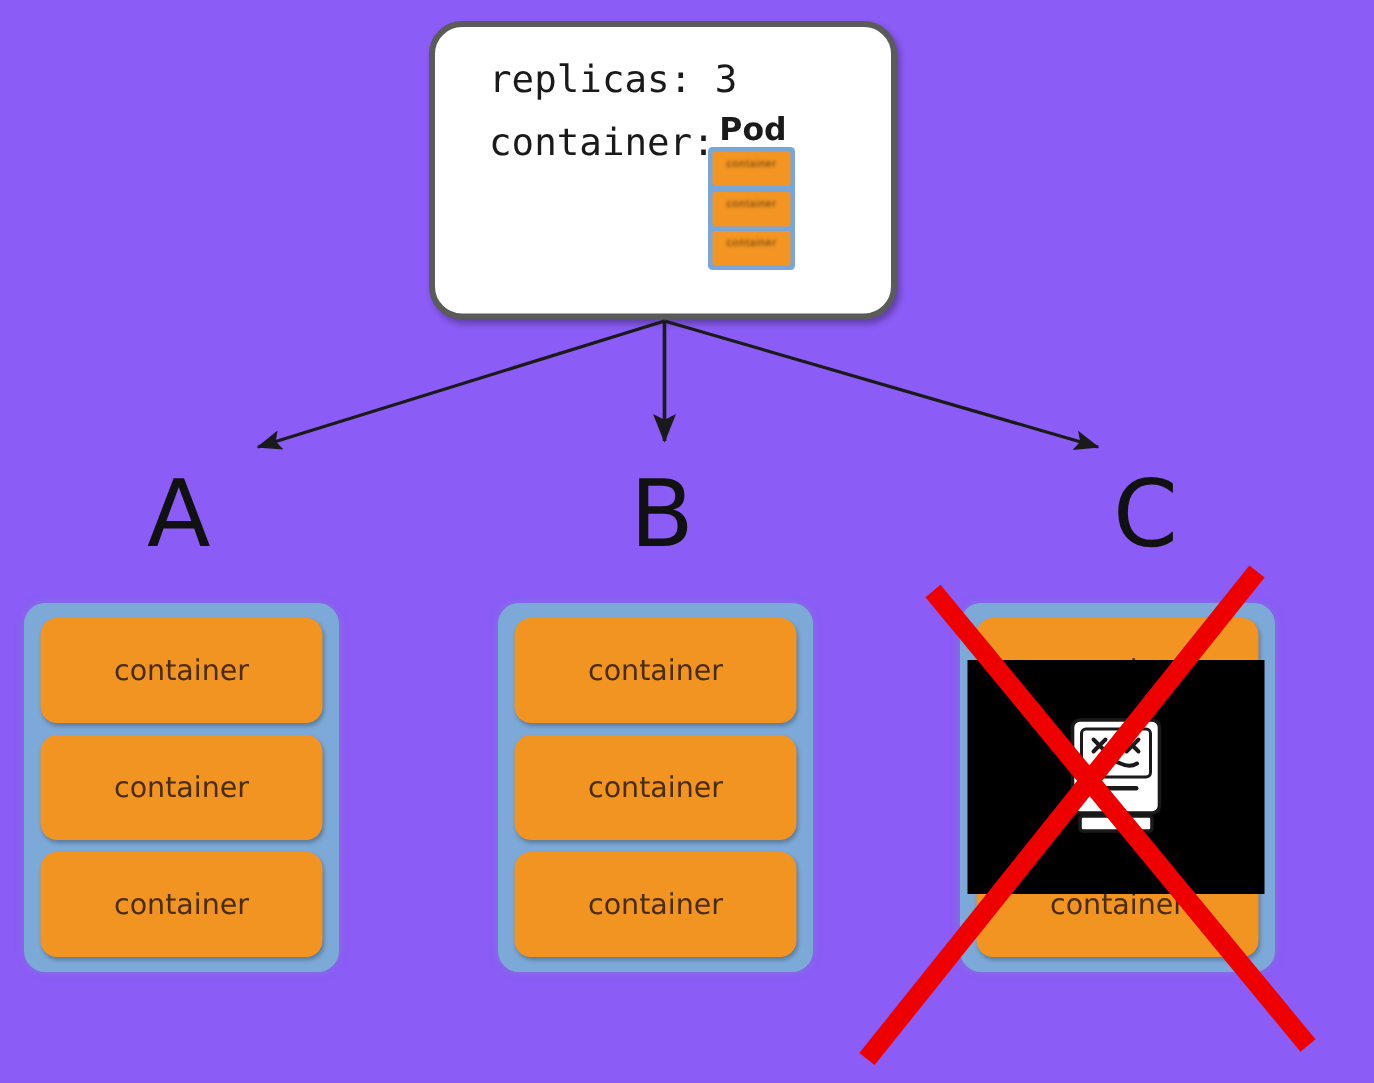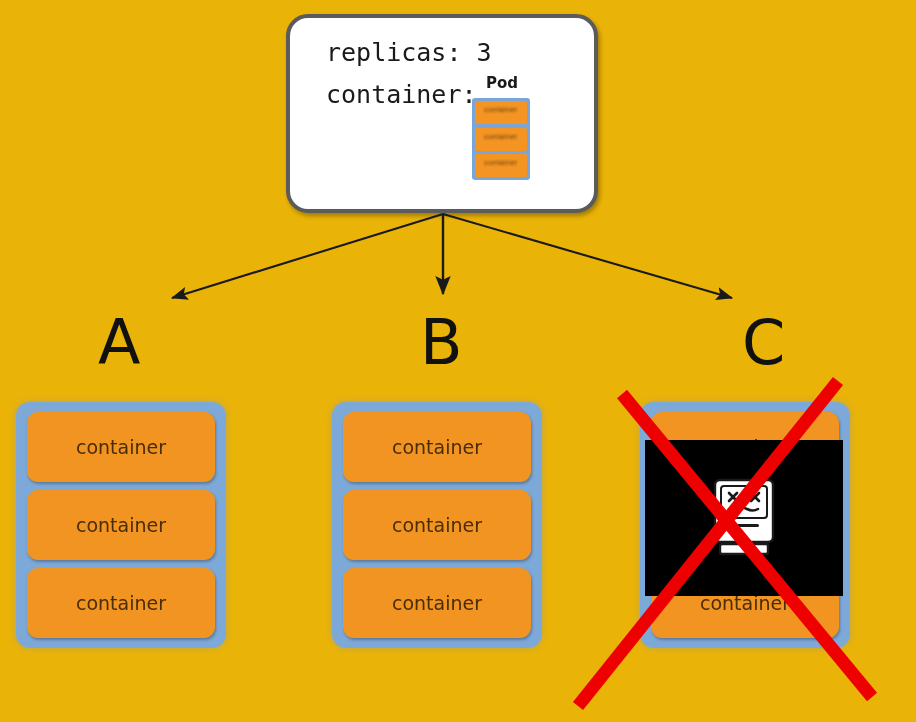--- a/index.html
+++ b/index.html
@@ -7,21 +7,21 @@
     padding: 0;
     background: #ffffff;
   }
   body {
     font-family: "Liberation Sans", sans-serif;
   }
   #canvas {
     position: relative;
     width: 916px;
     height: 722px;
-    background: #eab308;
+    background: #8b5cf6;
     overflow: hidden;
   }
 
   
   #spec-box {
     position: absolute;
     left: 286px;
     top: 14px;
     width: 312px;
     height: 199px;
@@ -50,21 +50,21 @@
     width: 76px;
     height: 126px;
   }
   #mini-pod-label {
     position: absolute;
     left: 0;
     top: 0;
     width: 76px;
     text-align: center;
     font-family: "DejaVu Sans", sans-serif;
-    font-size: 15px;
+    font-size: 21px;
     font-weight: 700;
     color: #1a1a1a;
   }
   #mini-pod {
     position: absolute;
     left: 8px;
     top: 24px;
     width: 58px;
     height: 82px;
     background: #79a6d8;

